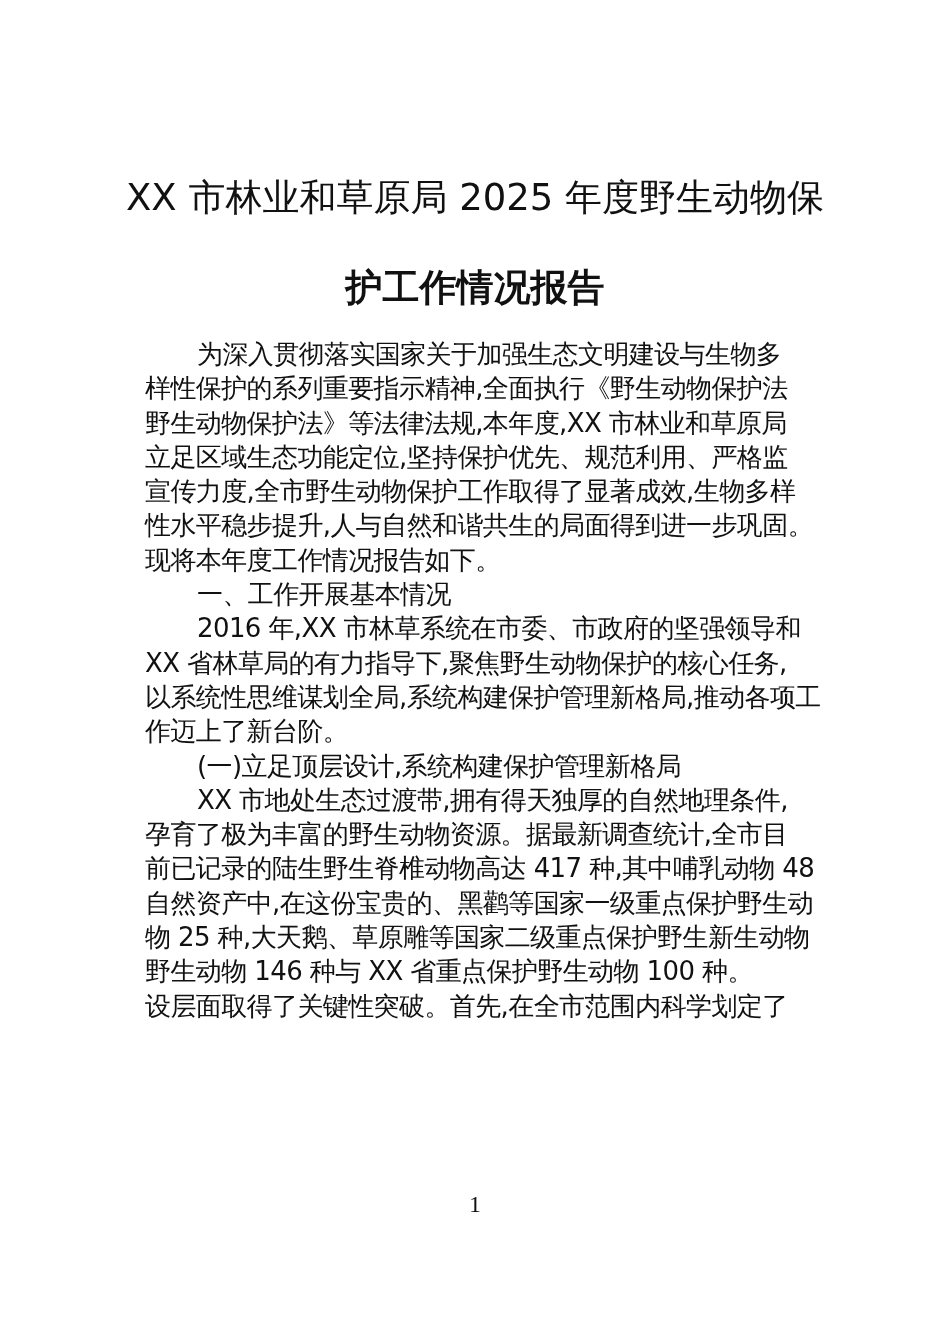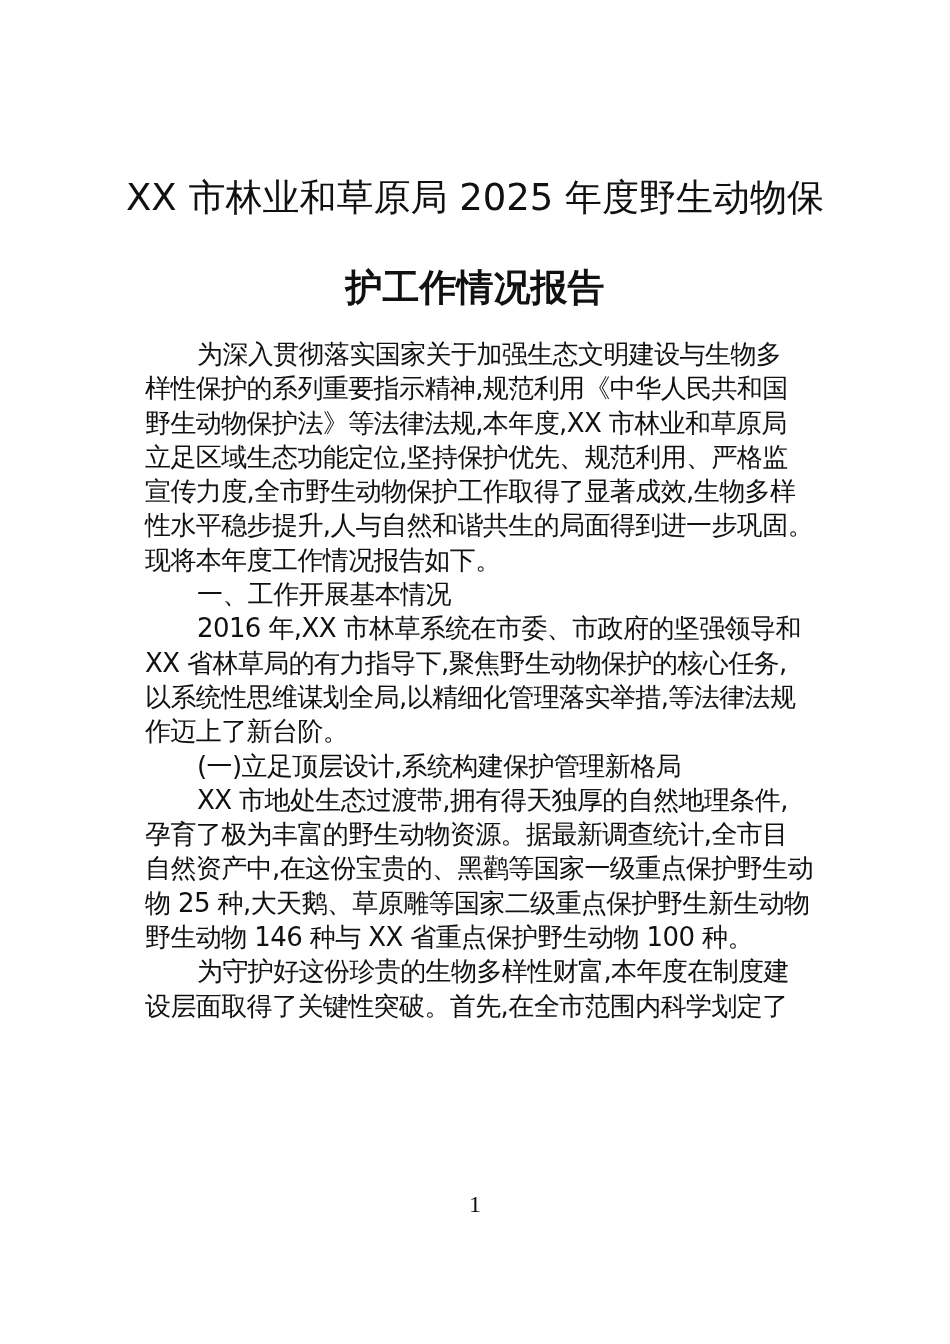--- a/index.html
+++ b/index.html
@@ -75,41 +75,41 @@
 
 <div class="page">
 
   <div class="title-block">
     <div class="title-line">XX 市林业和草原局 2025 年度野生动物保</div>
     <div class="title-line">护工作情况报告</div>
   </div>
 
   <div class="body-block">
     <div class="line indent">为深入贯彻落实国家关于加强生态文明建设与生物多</div>
-    <div class="line">样性保护的系列重要指示精神,规范利用《中华人民共和国</div>
+    <div class="line">样性保护的系列重要指示精神,全面执行《野生动物保护法</div>
     <div class="line">野生动物保护法》等法律法规,本年度,XX 市林业和草原局</div>
     <div class="line">立足区域生态功能定位,坚持保护优先、规范利用、严格监</div>
     <div class="line">宣传力度,全市野生动物保护工作取得了显著成效,生物多样</div>
     <div class="line">性水平稳步提升,人与自然和谐共生的局面得到进一步巩固。</div>
     <div class="line">现将本年度工作情况报告如下。</div>
 
     <div class="line indent">一、工作开展基本情况</div>
 
     <div class="line indent">2016 年,XX 市林草系统在市委、市政府的坚强领导和</div>
     <div class="line">XX 省林草局的有力指导下,聚焦野生动物保护的核心任务,</div>
-    <div class="line">以系统性思维谋划全局,以精细化管理落实举措,等法律法规</div>
+    <div class="line">以系统性思维谋划全局,系统构建保护管理新格局,推动各项工</div>
     <div class="line">作迈上了新台阶。</div>
 
     <div class="line indent">(一)立足顶层设计,系统构建保护管理新格局</div>
 
     <div class="line indent">XX 市地处生态过渡带,拥有得天独厚的自然地理条件,</div>
     <div class="line">孕育了极为丰富的野生动物资源。据最新调查统计,全市目</div>
+    <div class="line">前已记录的陆生野生脊椎动物高达 417 种,其中哺乳动物 48</div>
     <div class="line">自然资产中,在这份宝贵的、黑鹳等国家一级重点保护野生动</div>
     <div class="line">物 25 种,大天鹅、草原雕等国家二级重点保护野生新生动物</div>
     <div class="line">野生动物 146 种与 XX 省重点保护野生动物 100 种。</div>
 
-    <div class="line indent">为守护好这份珍贵的生物多样性财富,本年度在制度建</div>
     <div class="line">设层面取得了关键性突破。首先,在全市范围内科学划定了</div>
   </div>
 
   <div class="page-number">1</div>
 
 </div>
 
 </body></html>

